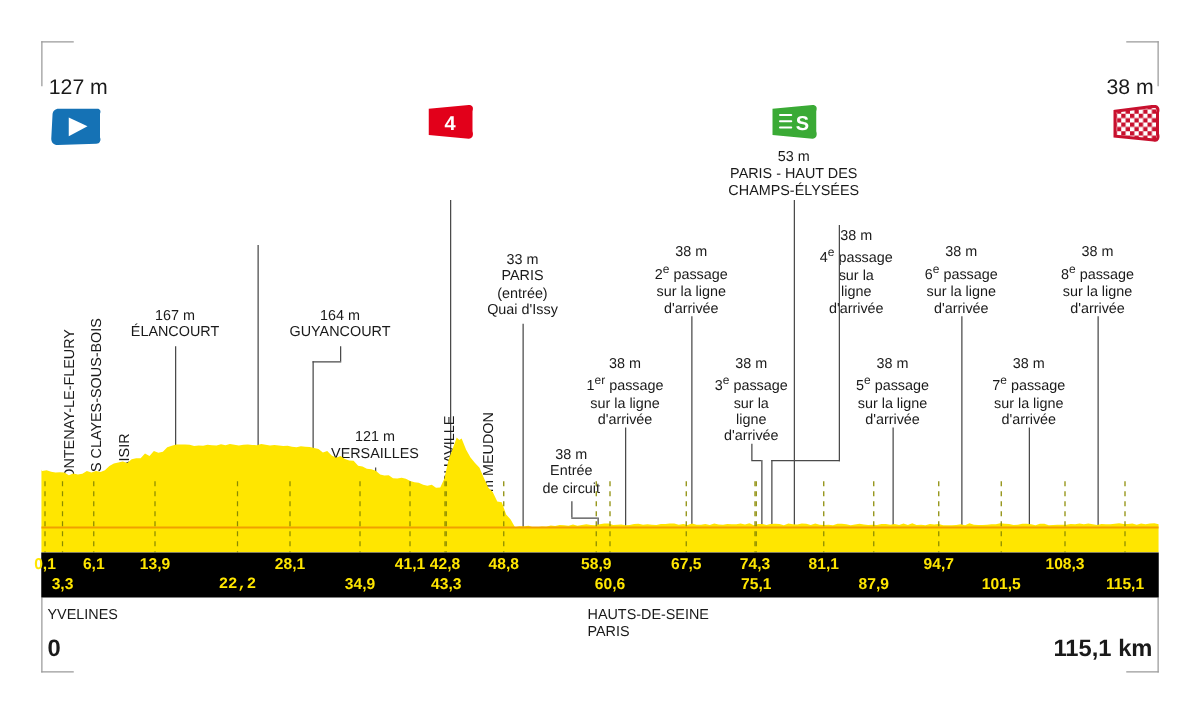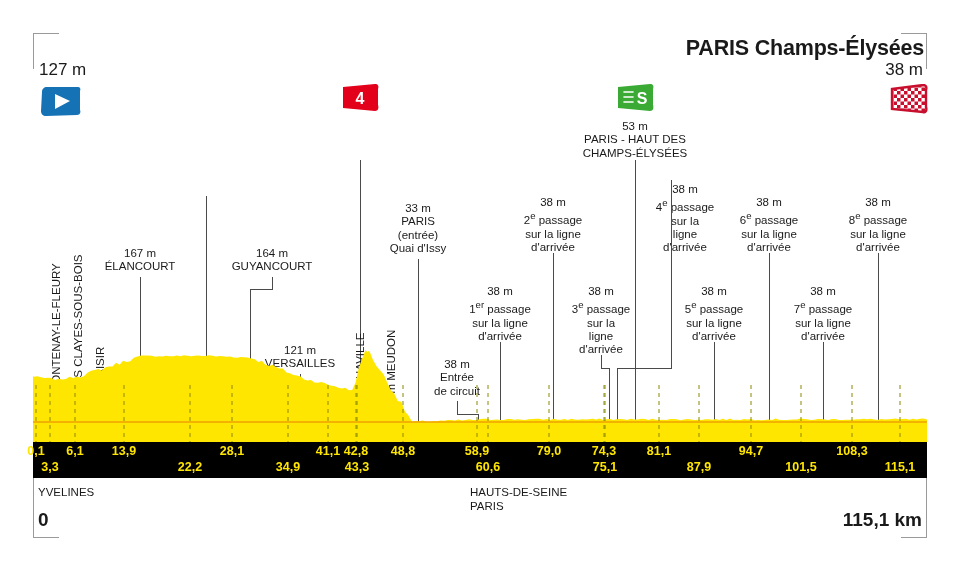--- a/index.html
+++ b/index.html
@@ -65,21 +65,20 @@
   <div class="bracket" style="left:33px;top:33px;width:26px;height:1px;background:#9a9a9a;"></div>
   <div class="bracket" style="left:33px;top:33px;width:1px;height:36px;background:#9a9a9a;"></div>
   <div class="bracket" style="right:33px;top:33px;width:26px;height:1px;background:#9a9a9a;"></div>
   <div class="bracket" style="right:33px;top:33px;width:1px;height:36px;background:#9a9a9a;"></div>
   <div class="bracket" style="left:33px;top:478px;width:1px;height:60px;background:#9a9a9a;"></div>
   <div class="bracket" style="left:33px;top:537px;width:26px;height:1px;background:#9a9a9a;"></div>
   <div class="bracket" style="right:33px;top:478px;width:1px;height:60px;background:#9a9a9a;"></div>
   <div class="bracket" style="right:33px;top:537px;width:26px;height:1px;background:#9a9a9a;"></div>
 
   <div class="alt  left">127 m</div>
-  <div class="city right">PARIS Champs-Élysées</div>
   <div class="alt  right">38 m</div>
 
   <div class="icon-wrap" style="left:40px;top:86px;">
     <svg class="flagicon" width="42" height="32" viewBox="0 0 42 32">
       <path d="M2,6 C2,3 4,1 7,1 L38,1 C40,1 41,3 40,5 L40,24 C41,26 40,29 37,29 L6,30 C3,30 1,28 1,25 Z" fill="#1572b5"></path>
       <polygon points="15,8 30,15 15,23" fill="#ffffff"></polygon>
     </svg>
   </div>
 
   <div class="icon-wrap" style="left:342px;top:83px;">
@@ -282,27 +281,27 @@
 
   <div id="kmbar">
       <div class="km row1" style="left: 3px; transform: translateX(-50%);">0,1</div>
       <div class="km row1" style="left: 42px; transform: translateX(-50%);">6,1</div>
       <div class="km row1" style="left: 91px; transform: translateX(-50%);">13,9</div>
       <div class="km row1" style="left: 199px; transform: translateX(-50%);">28,1</div>
       <div class="km row1" style="left: 295px; transform: translateX(-50%);">41,1</div>
       <div class="km row1" style="left: 323px; transform: translateX(-50%);">42,8</div>
       <div class="km row1" style="left: 370px; transform: translateX(-50%);">48,8</div>
       <div class="km row1" style="left: 444px; transform: translateX(-50%);">58,9</div>
-      <div class="km row1" style="left: 516px; transform: translateX(-50%);">79,0</div>
+      <div class="km row1" style="left: 516px; transform: translateX(-50%);">67,5</div>
       <div class="km row1" style="left: 571px; transform: translateX(-50%);">74,3</div>
       <div class="km row1" style="left: 626px; transform: translateX(-50%);">81,1</div>
       <div class="km row1" style="left: 718px; transform: translateX(-50%);">94,7</div>
       <div class="km row1" style="left: 819px; transform: translateX(-50%);">108,3</div>
       <div class="km row2" style="left: 17px; transform: translateX(-50%);">3,3</div>
-      <div class="km row2" style="left: 157px; transform: translateX(-50%);">22,2</div>
+      <div class="km row2" style="left: 157px; transform: translateX(-50%); font-family: Liberation Mono, monospace;">22,2</div>
       <div class="km row2" style="left: 255px; transform: translateX(-50%);">34,9</div>
       <div class="km row2" style="left: 324px; transform: translateX(-50%);">43,3</div>
       <div class="km row2" style="left: 455px; transform: translateX(-50%);">60,6</div>
       <div class="km row2" style="left: 572px; transform: translateX(-50%);">75,1</div>
       <div class="km row2" style="left: 666px; transform: translateX(-50%);">87,9</div>
       <div class="km row2" style="left: 768px; transform: translateX(-50%);">101,5</div>
       <div class="km row2" style="left: 867px; transform: translateX(-50%);">115,1</div>
     </div>
 
   <div class="dept" style="left:38px;top:485px;">YVELINES</div>

